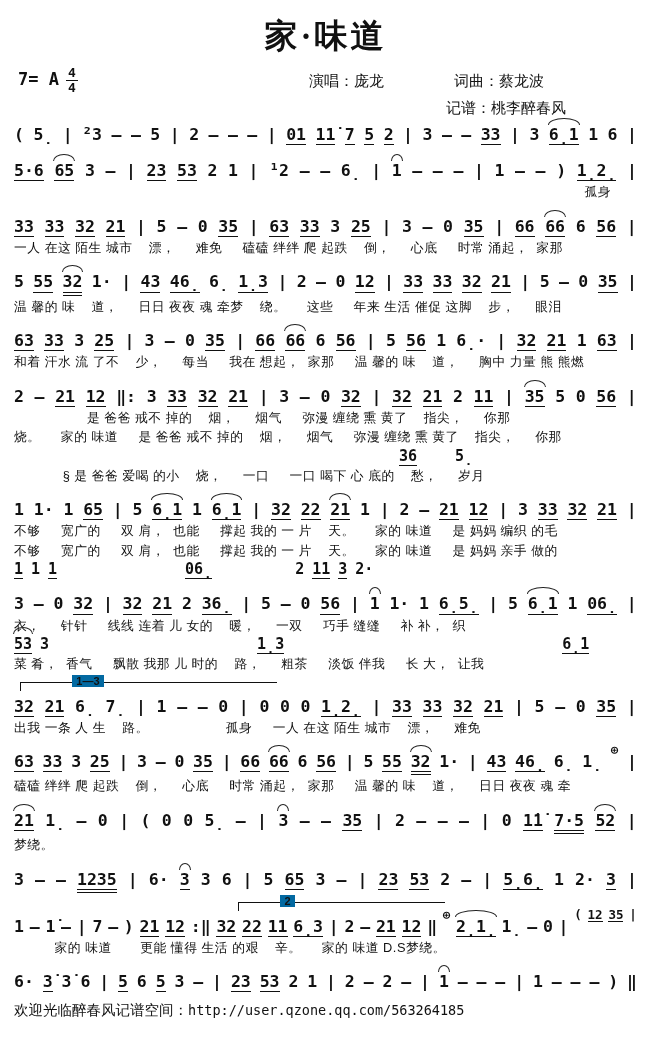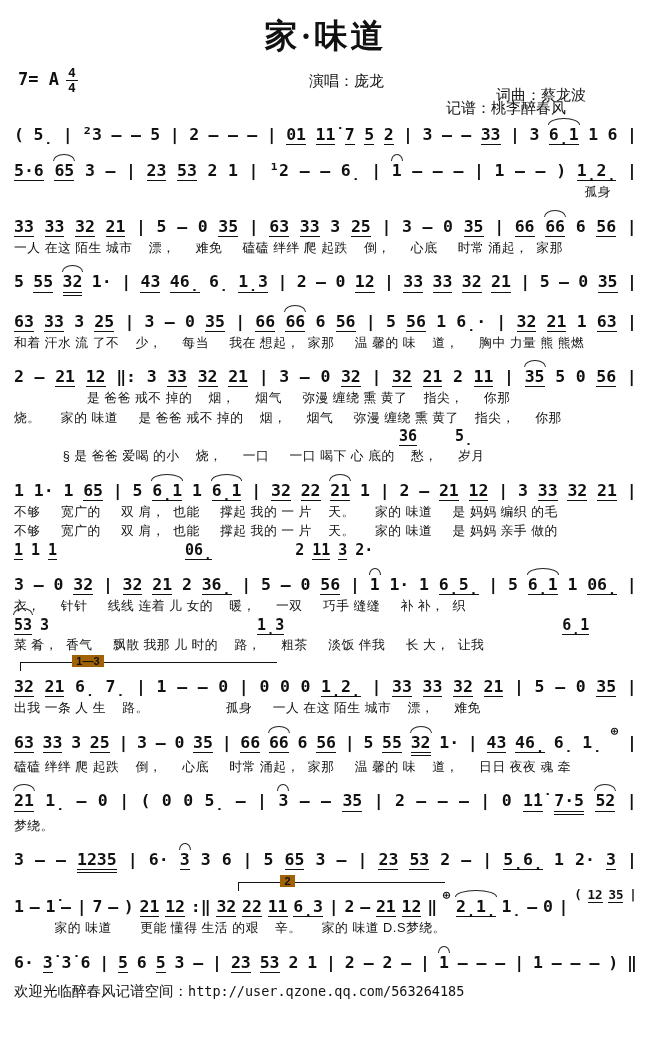--- a/index.html
+++ b/index.html
@@ -16,21 +16,21 @@
   }
   .keysig{
     position:absolute;left:4px;top:52px;font-size:17px;font-weight:bold;
     font-family:"DejaVu Sans Mono",monospace;
   }
   .meter{display:inline-block;vertical-align:middle;text-align:center;margin-left:7px;font-size:13px;line-height:1.05;font-weight:bold;}
   .meter .num{display:block;border-bottom:1.5px solid #111;padding:0 2px;}
   .meter .den{display:block;padding:0 2px;}
   .credit{position:absolute;font-size:15px;white-space:nowrap;}
   .credit-singer{left:295px;top:58px;}
-  .credit-composer{left:440px;top:72px;margin-left:42px;}
+  .credit-composer{left:440px;top:58px;}
   .credit-notator{left:432px;top:85px;}
 
   .line{position:relative;margin-bottom:9px;}
   .line.has-volta{padding-top:8px;}
   .music{
     display:flex;justify-content:space-between;align-items:baseline;
     font-family:"DejaVu Sans Mono",monospace;font-weight:bold;font-size:16.5px;
     padding-top:8px;line-height:1.1;
   }
   .tok{position:relative;white-space:nowrap;}
@@ -40,21 +40,21 @@
     content:'';position:absolute;left:-1px;right:-1px;top:-8px;height:6px;
     border:1.2px solid #222;border-bottom:none;
     border-radius:50% 50% 0 0 / 100% 100% 0 0;
   }
   .raised{top:-13px;font-size:12.5px;}
   .alt{font-family:"DejaVu Sans Mono",monospace;font-weight:bold;font-size:15px;margin-top:1px;line-height:1.2;}
   .alt .tok{margin-right:8px;}
   .lyric{font-size:12.8px;white-space:pre;letter-spacing:.5px;line-height:17.5px;margin-top:2px;}
   .lyric.right{text-align:right;padding-right:26px;}
   .volta{position:absolute;top:0;height:8px;border-top:1.5px solid #111;border-left:1.5px solid #111;}
-  .vlabel{position:absolute;left:20%;top:-8px;background:#a16207;padding:0 4px;font-size:11px;font-weight:bold;}
+  .vlabel{position:absolute;left:20%;top:-8px;background:#0369a1;padding:0 4px;font-size:11px;font-weight:bold;}
   .footer{font-size:14.5px;margin-top:4px;white-space:nowrap;}
   .footer .url{font-family:"DejaVu Sans Mono",monospace;font-size:13.5px;}
 </style>
 </head>
 <body>
 
 <div class="header">
   <div class="title">家·味道</div>
   <div class="keysig">
     <span>7= A</span><span class="meter"><span class="num">4</span><span class="den">4</span></span>
@@ -180,20 +180,21 @@
         <span class="tok u">33</span>
         <span class="tok u">32</span>
         <span class="tok u">21</span>
         <span class="tok">|</span>
         <span class="tok">5</span>
         <span class="tok">–</span>
         <span class="tok">0</span>
         <span class="tok u">35</span>
         <span class="tok">|</span>
       </div>
+      <div class="lyric">温 馨的 味    道，     日日 夜夜 魂 牵梦    绕。     这些     年来 生活 催促 这脚    步，     眼泪</div>
     </div>
     <div class="line">
       <div class="music">
         <span class="tok u">63</span>
         <span class="tok u">33</span>
         <span class="tok">3</span>
         <span class="tok u">25</span>
         <span class="tok">|</span>
         <span class="tok">3</span>
         <span class="tok">–</span>

